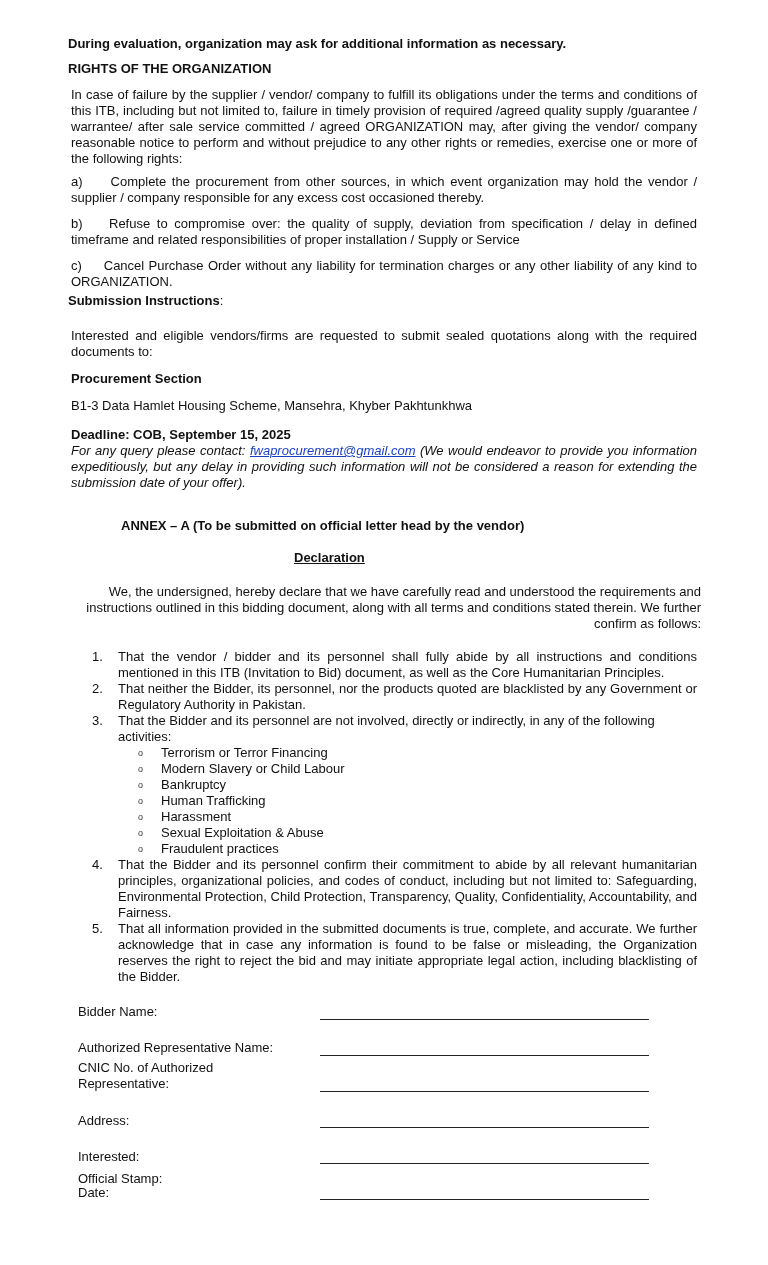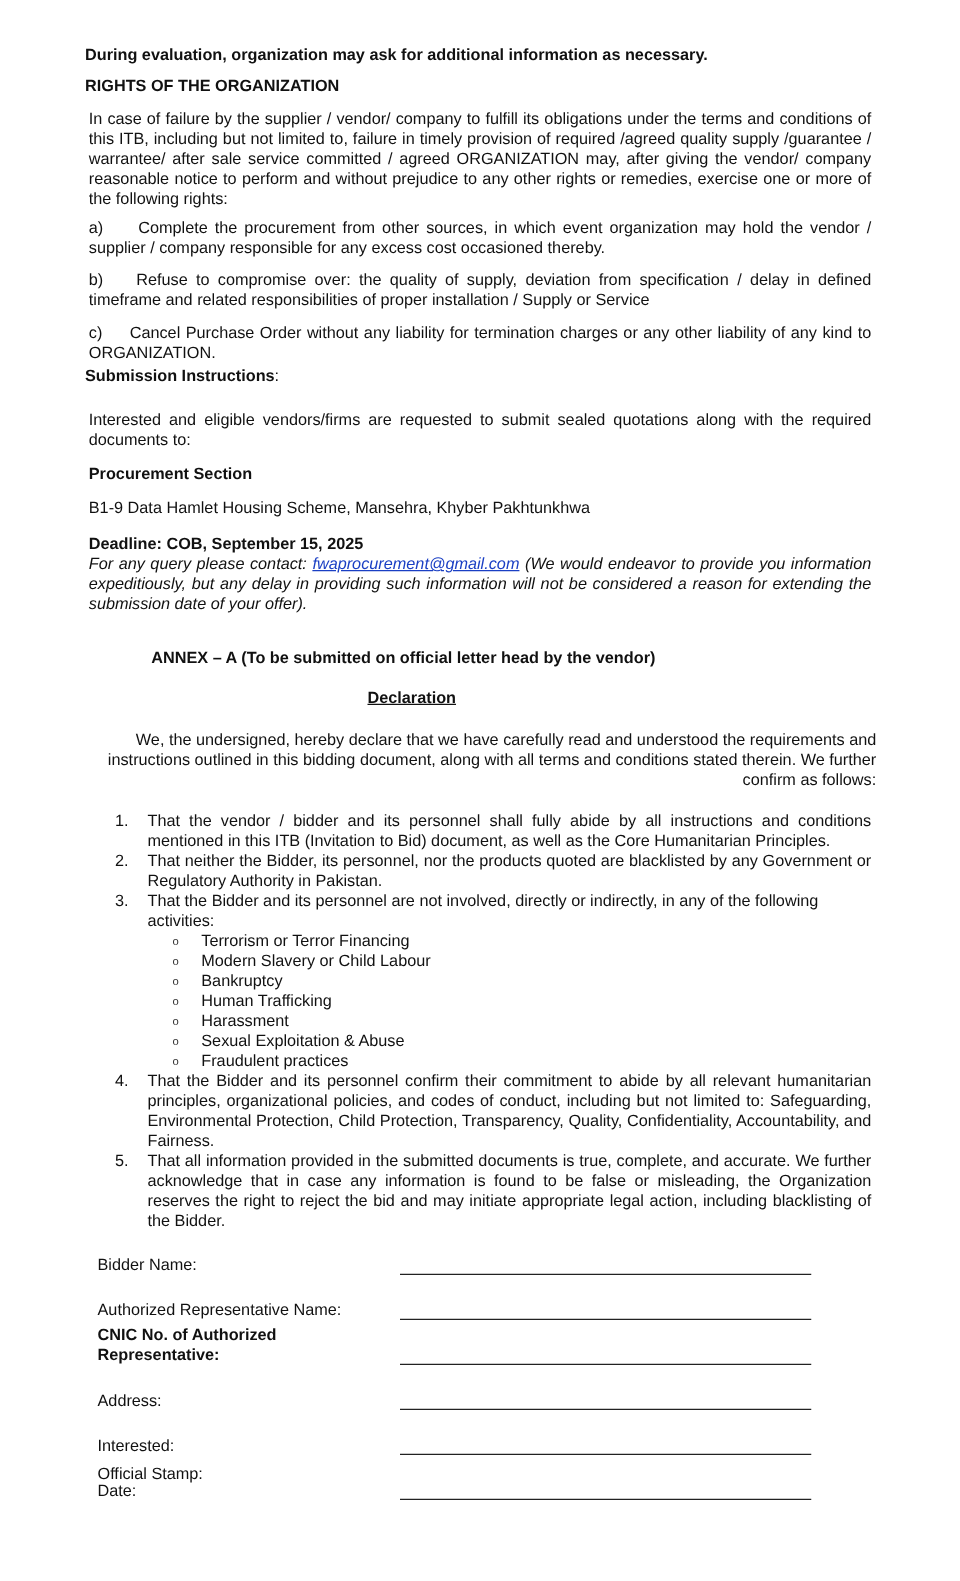--- a/index.html
+++ b/index.html
@@ -36,21 +36,21 @@
 <div class="p" style="top:258px;">
   <span>c)</span>&nbsp;&nbsp;&nbsp;&nbsp;
   <span>Cancel Purchase Order without any liability for termination charges or any other liability of any kind to ORGANIZATION.</span>
 </div>
 
 <div class="abs" style="left:68px; top:293px;">
   <span class="b">Submission Instructions</span><span>:</span>
 </div>
 <div class="p" style="top:328px;">Interested and eligible vendors/firms are requested to submit sealed quotations along with the required documents to:</div>
 <div class="abs b" style="left:71px; top:371px;text-align:right;">Procurement Section</div>
-<div class="abs" style="left:71px; top:398px;">B1-9 Data Hamlet Housing Scheme, Mansehra, Khyber Pakhtunkhwa</div>
+<div class="abs" style="left:71px; top:398px;">B1-3 Data Hamlet Housing Scheme, Mansehra, Khyber Pakhtunkhwa</div>
 <div class="abs b" style="left:71px; top:427px;">Deadline: COB, September 15, 2025</div>
 <div class="p" style="top:443px;font-style:italic;">
   <span>For any query please contact:</span>
   <a class="link" href="#">fwaprocurement@gmail.com</a>
   <span>(We would endeavor to provide you information expeditiously, but any delay in providing such information will not be considered a reason for extending the submission date of your offer).</span>
 </div>
 
 <div class="abs b" style="left:121px; top:518px;">
   <span>ANNEX – A</span> <span>(To be submitted on official letter head by the vendor)</span>
 </div>
@@ -86,21 +86,21 @@
     <span>That all information provided in the submitted documents is true, complete, and accurate. We further acknowledge that in case any information is found to be false or misleading, the Organization reserves the right to reject the bid and may initiate appropriate legal action, including blacklisting of the Bidder.</span>
   </div>
 </div>
 
 <div class="field-label" style="top:1004px;">Bidder Name:</div>
 <div class="field-line" style="top:1019px;"></div>
 
 <div class="field-label" style="top:1040px;">Authorized Representative Name:</div>
 <div class="field-line" style="top:1055px;"></div>
 
-<div class="field-label" style="top:1060px;font-weight:bold;">
+<div class="field-label" style="top:1060px;">
   <div>CNIC No. of Authorized</div>
   <div>Representative:</div>
 </div>
 <div class="field-line" style="top:1091px;"></div>
 
 <div class="field-label" style="top:1113px;">Address:</div>
 <div class="field-line" style="top:1127px;"></div>
 
 <div class="field-label" style="top:1149px;">Interested:</div>
 <div class="field-line" style="top:1163px;"></div>

